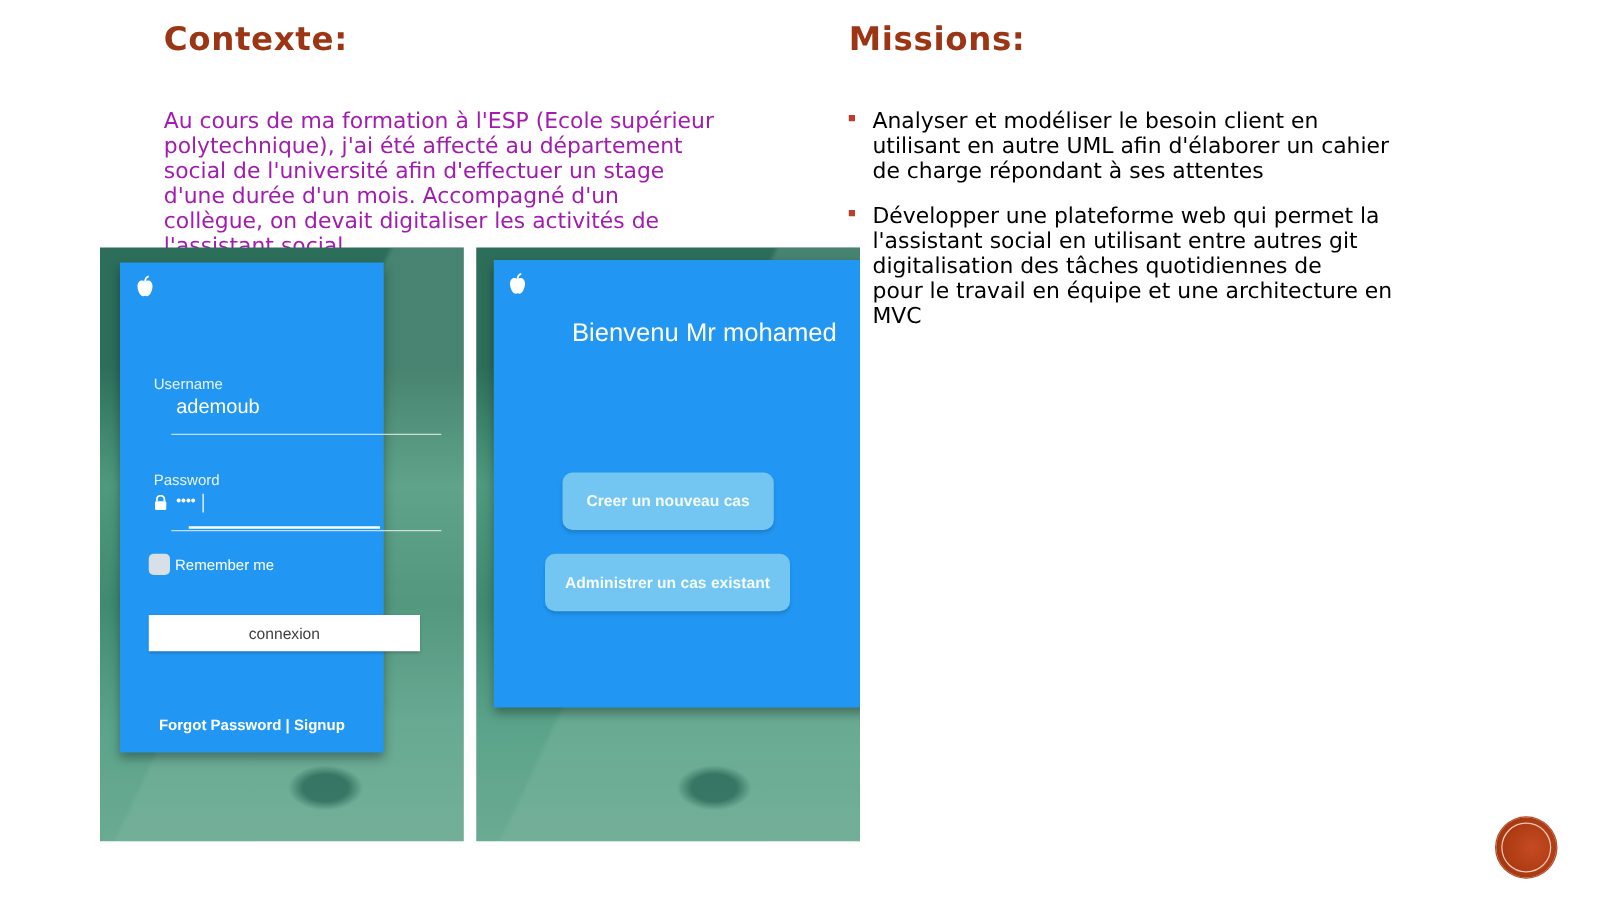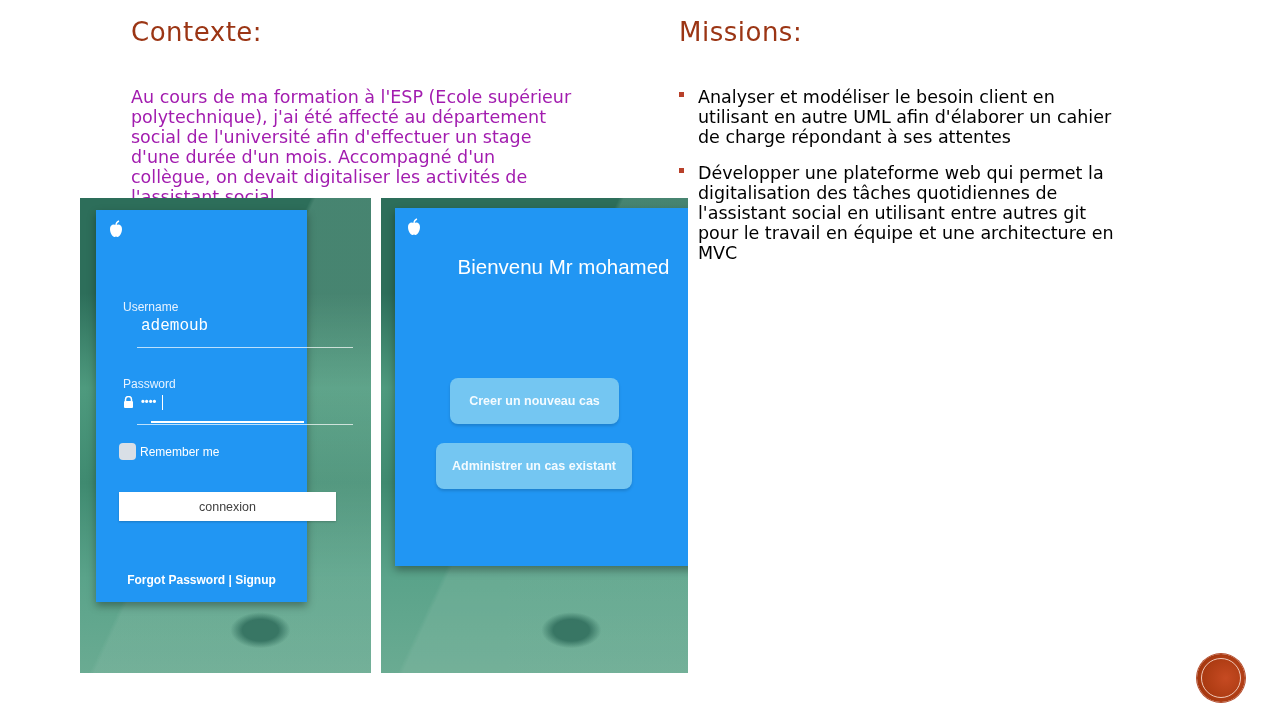--- a/index.html
+++ b/index.html
@@ -2,21 +2,21 @@
 <html><head>
   <meta charset="utf-8">
   <style>
     * { margin: 0; padding: 0; box-sizing: border-box; }
     html, body { width: 1280px; height: 720px; background: #ffffff; overflow: hidden; }
     body { position: relative; font-family: "DejaVu Sans", sans-serif; color: #000; }
 
     .heading {
       position: absolute;
       font-family: "DejaVu Sans", sans-serif;
-      font-weight: normal;
+      font-weight: bold;
       font-size: 26px;
       color: #9b3514;
       letter-spacing: 0.5px;
     }
     #h-contexte { left: 131px; top: 17px; }
     #h-missions { left: 679px; top: 17px; }
 
     .context-text {
       position: absolute;
       left: 131px; top: 87px;
@@ -82,21 +82,21 @@
     #shot-welcome .apple-icon { left: 12px; top: 10px; }
 
     .field-label {
       position: absolute;
       font-family: "Liberation Sans", sans-serif;
       font-size: 12px;
       color: #e8f3ff;
     }
     .field-value {
       position: absolute;
-      font-family: Liberation Mono, monospace;
+      font-family: Liberation Sans, sans-serif;
       font-size: 16px;
       color: #ffffff;
     }
     .field-line {
       position: absolute;
       height: 1px;
       background: rgba(255,255,255,0.7);
     }
     .lock-icon { position: absolute; width: 11px; height: 12px; }
     .pwd-dots {
@@ -192,22 +192,22 @@
 <ul class="missions">
   <li>
     <span class="bullet"></span>
     <div>Analyser et modéliser le besoin client en</div>
     <div>utilisant en autre UML afin d'élaborer un cahier</div>
     <div>de charge répondant à ses attentes</div>
   </li>
   <li>
     <span class="bullet"></span>
     <div>Développer une plateforme web qui permet la</div>
+    <div>l'assistant social en utilisant entre autres git</div>
     <div>digitalisation des tâches quotidiennes de</div>
-    <div>l'assistant social en utilisant entre autres git</div>
     <div>pour le travail en équipe et une architecture en</div>
     <div>MVC</div>
   </li>
 </ul>
 
 <div id="shot-login" class="shot">
   <div class="panel">
     <svg class="apple-icon" viewBox="0 0 14 18">
       <path d="M7 5 C4 3.5 1 5 1 9 C1 13 3.5 17 5.5 17 C6.3 17 6.6 16.5 7 16.5 C7.4 16.5 7.7 17 8.5 17 C10.5 17 13 13 13 9 C13 5 10 3.5 7 5 Z" fill="#fff"></path>
       <path d="M7 5 C7.2 3 8.5 1.5 10 1" stroke="#fff" stroke-width="1.4" fill="none"></path>

